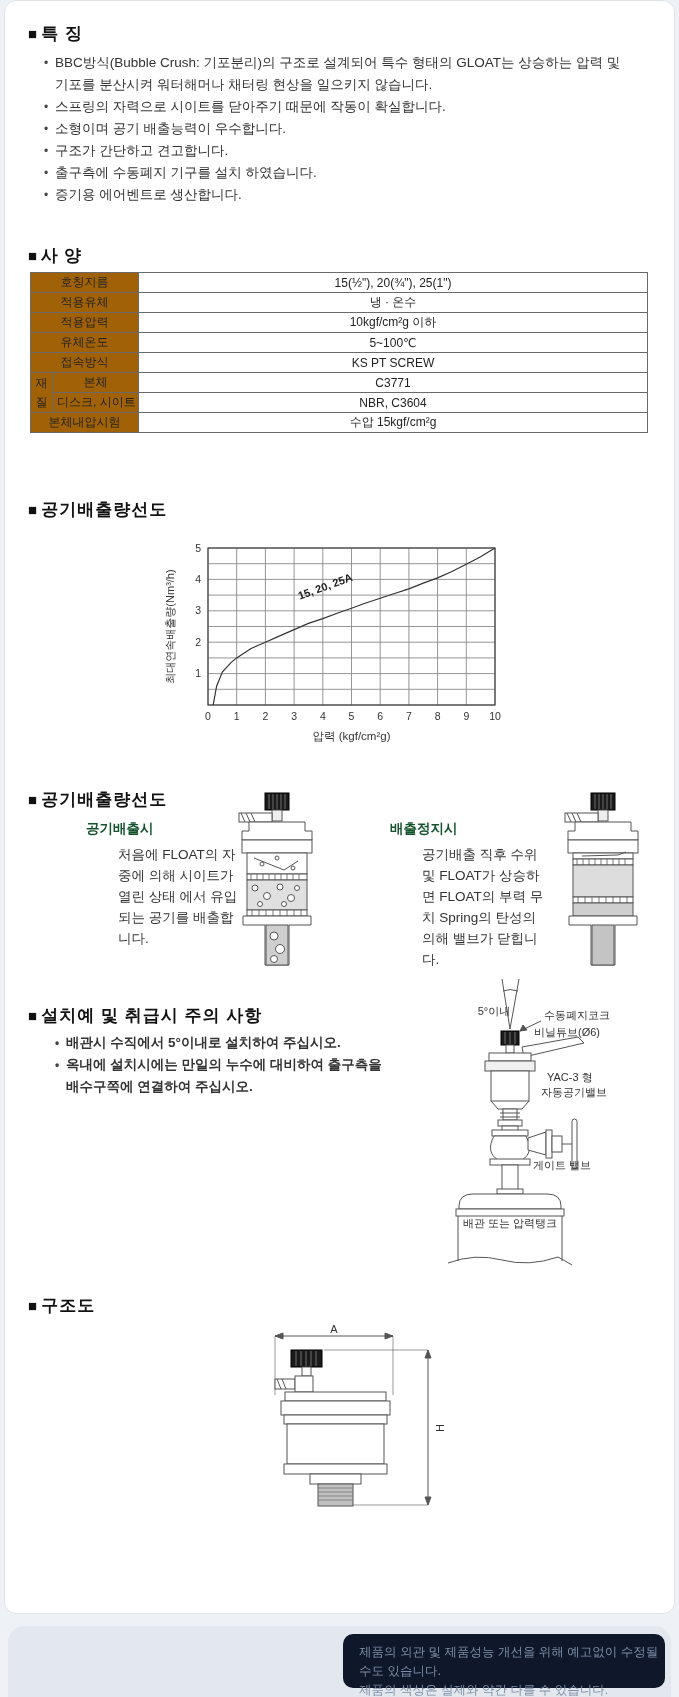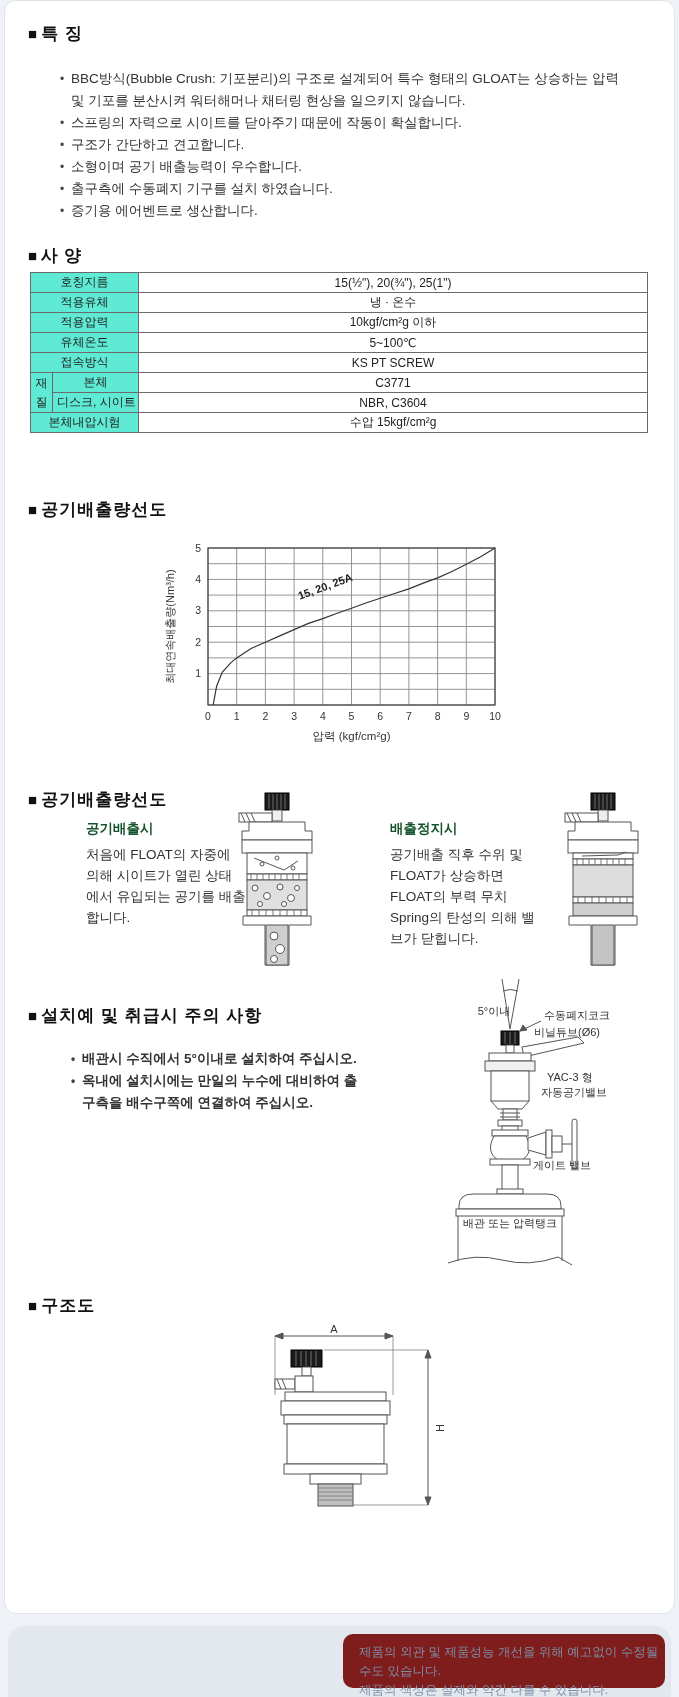--- a/index.html
+++ b/index.html
@@ -11,63 +11,63 @@
   }
   .card{
     position:absolute;left:4px;top:0;width:669px;height:1612px;
     background:#ffffff;border:1px solid #e0e4ea;border-radius:12px;
   }
   .abs{position:absolute;}
   .sec-title{
     font-size:17px;font-weight:bold;color:#111;letter-spacing:1px;
   }
   .sec-title::before{content:"■ ";font-size:15px;letter-spacing:0;}
-  ul.bullets{list-style:none;margin:16px;padding:0;}
+  ul.bullets{list-style:none;margin:0;padding:0;}
   ul.bullets li{
     position:relative;padding-left:11px;font-size:13.5px;line-height:22px;color:#333;
   }
   ul.bullets li::before{
     content:"•";position:absolute;left:0;top:0;color:#444;font-size:12px;
   }
   table.spec{
     border-collapse:collapse;width:618px;table-layout:fixed;
     font-size:12px;color:#222;
   }
   table.spec td{
     border:1px solid #6a6a6a;height:19px;text-align:center;padding:0 4px;
     overflow:hidden;white-space:nowrap;
   }
-  td.lbl{background:#5eead4;}
+  td.lbl{background:#a16207;}
   .op-head{font-size:13.5px;font-weight:bold;color:#14532d;}
-  .op-text{font-size:13.5px;line-height:21px;color:#333;}
+  .op-text{font-size:13.5px;line-height:21px;color:#333;margin-left:32px;}
   svg text{font-family:"Liberation Sans","DejaVu Sans",sans-serif;}
   .footer-strip{
     position:absolute;left:8px;top:1626px;width:663px;height:85px;
     background:#e3e8ee;border-radius:16px;
   }
   .footer-inner{
     position:absolute;left:335px;top:8px;width:322px;height:54px;
-    background:#7f1d1d;border-radius:10px;padding:9px 0 0 16px;box-sizing:border-box;
+    background:#0f172a;border-radius:10px;padding:9px 0 0 16px;box-sizing:border-box;
   }
   .footer-inner div{font-size:12.5px;line-height:19px;color:#7d8ea6;}
 </style>
 </head>
 <body>
 
 <div class="card"></div>
 
 <div class="abs" style="left:28px;top:22px;">
   <div class="sec-title">특 징</div>
 </div>
 <div class="abs" style="left:44px;top:52px;width:592px;">
   <ul class="bullets">
     <li>BBC방식(Bubble Crush: 기포분리)의 구조로 설계되어 특수 형태의 GLOAT는 상승하는 압력 및 기포를 분산시켜 워터해머나 채터링 현상을 일으키지 않습니다.</li>
     <li>스프링의 자력으로 시이트를 닫아주기 때문에 작동이 확실합니다.</li>
+    <li>소형이며 공기 배출능력이 우수합니다.</li>
     <li>구조가 간단하고 견고합니다.</li>
-    <li>소형이며 공기 배출능력이 우수합니다.</li>
     <li>출구측에 수동폐지 기구를 설치 하였습니다.</li>
     <li>증기용 에어벤트로 생산합니다.</li>
   </ul>
 </div>
 
 <div class="abs" style="left:28px;top:244px;font-family:Liberation Serif, serif;">
   <div class="sec-title">사 양</div>
 </div>
 <div class="abs" style="left:30px;top:272px;">
   <table class="spec">

